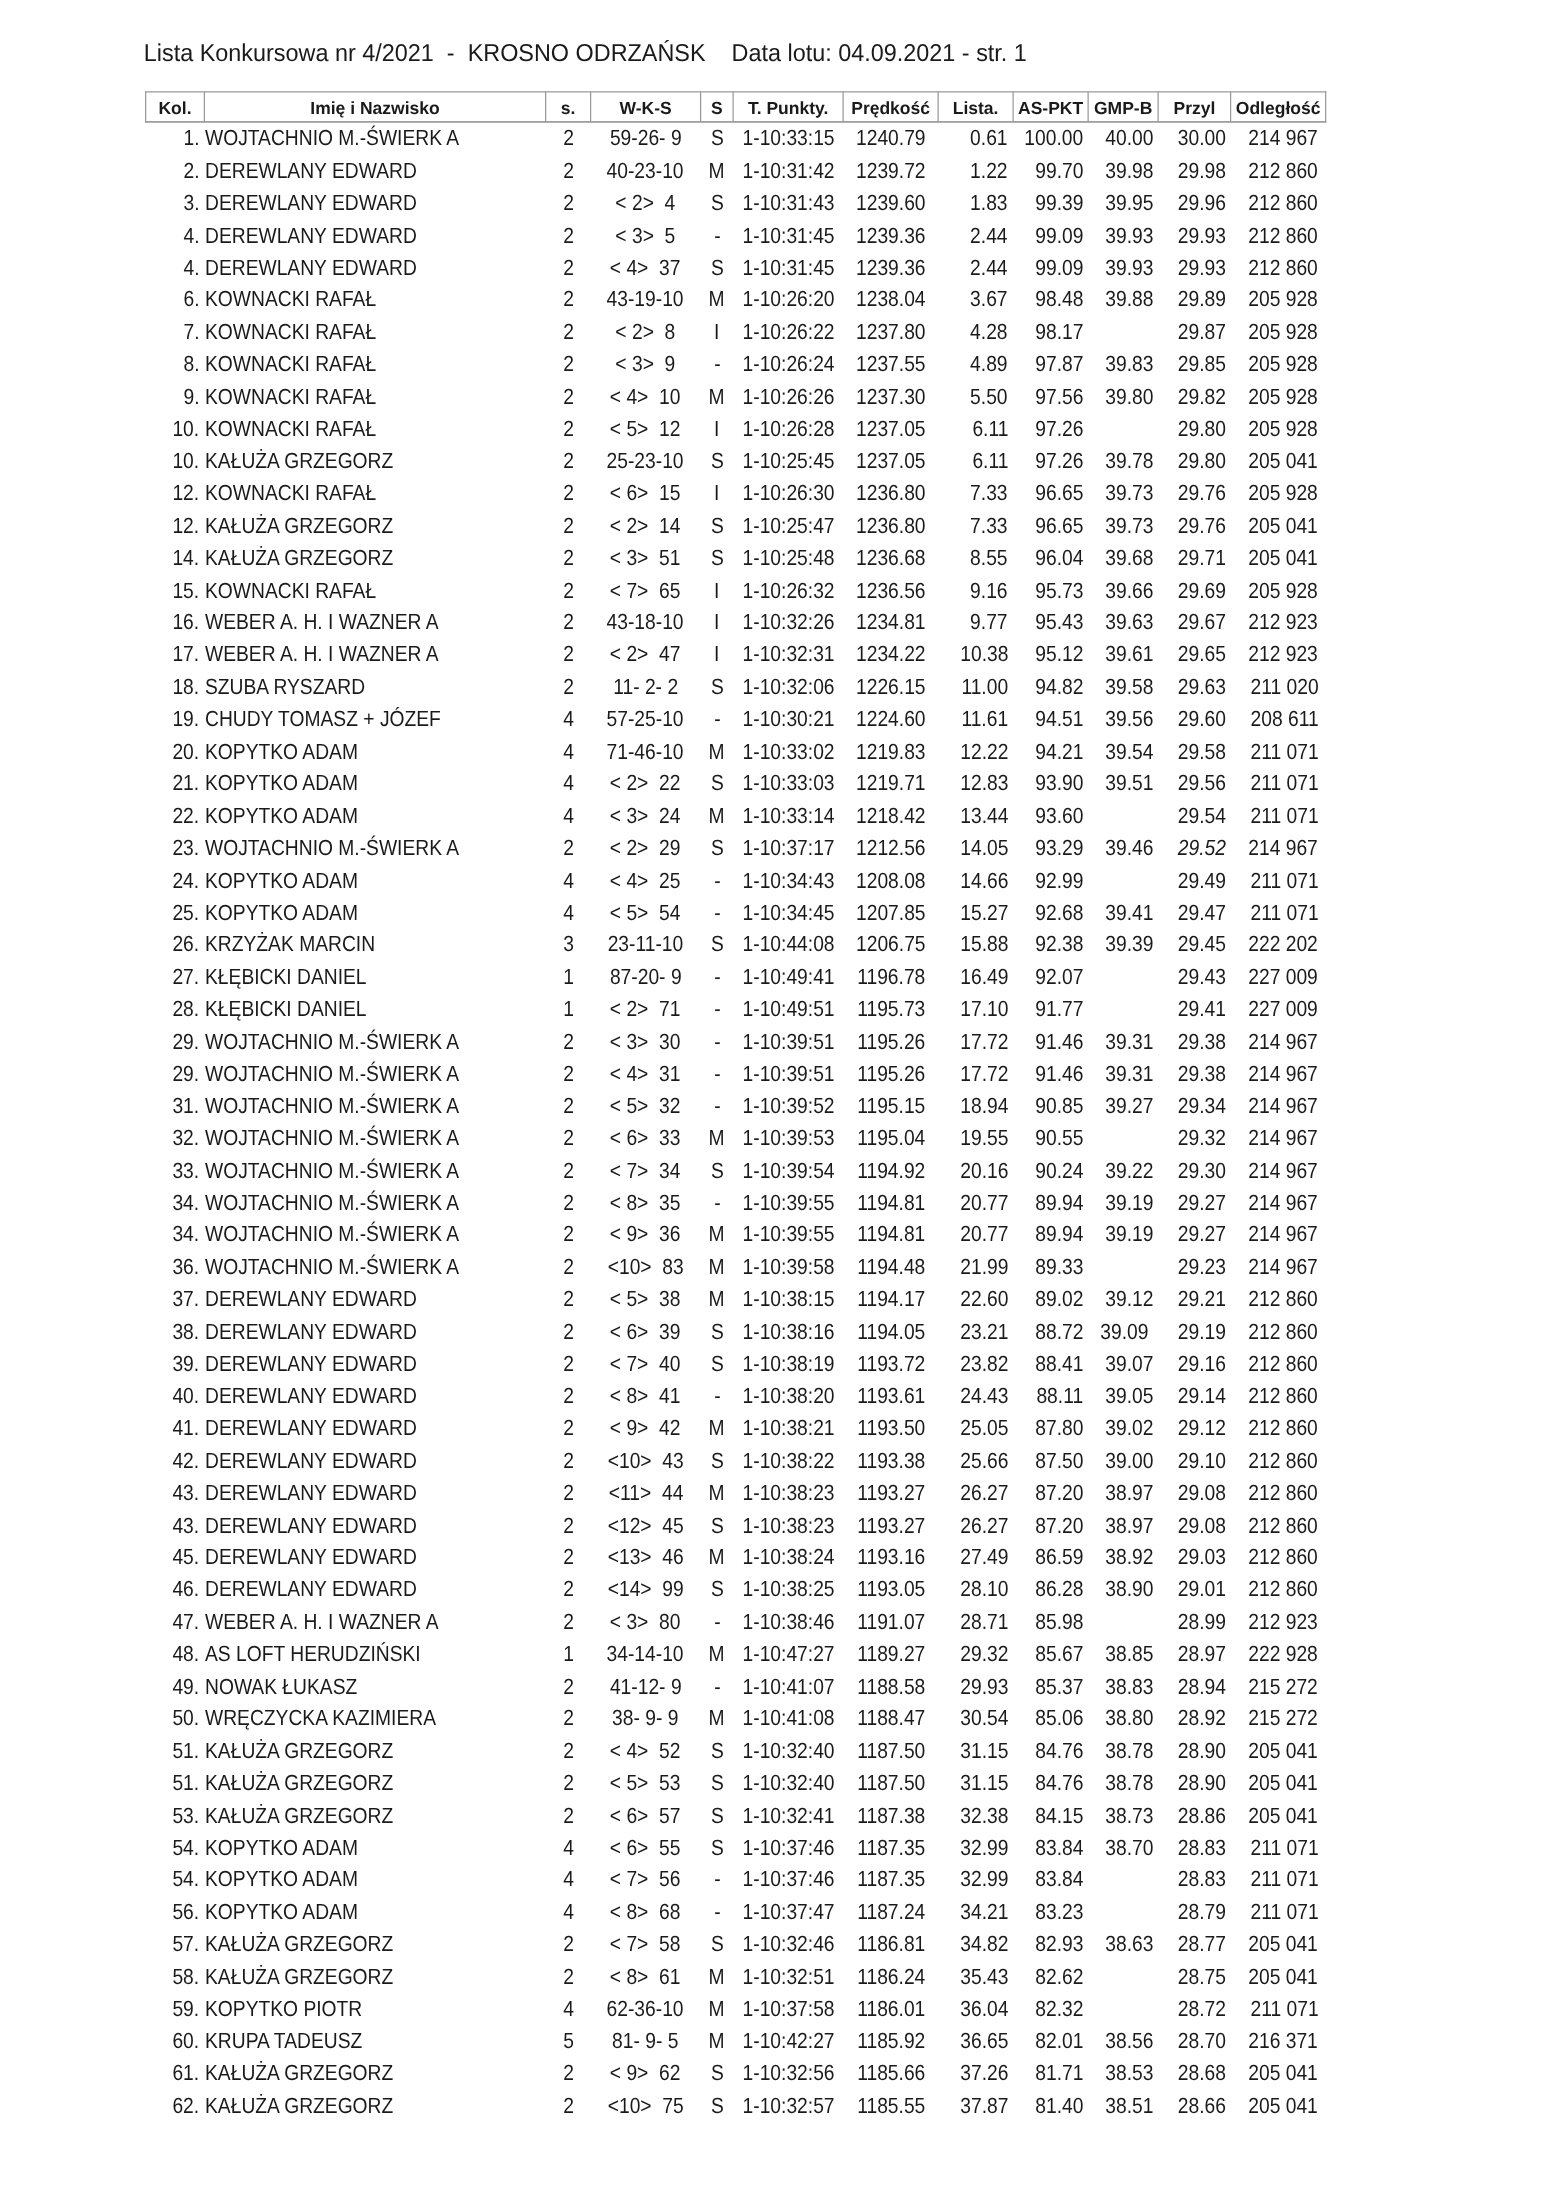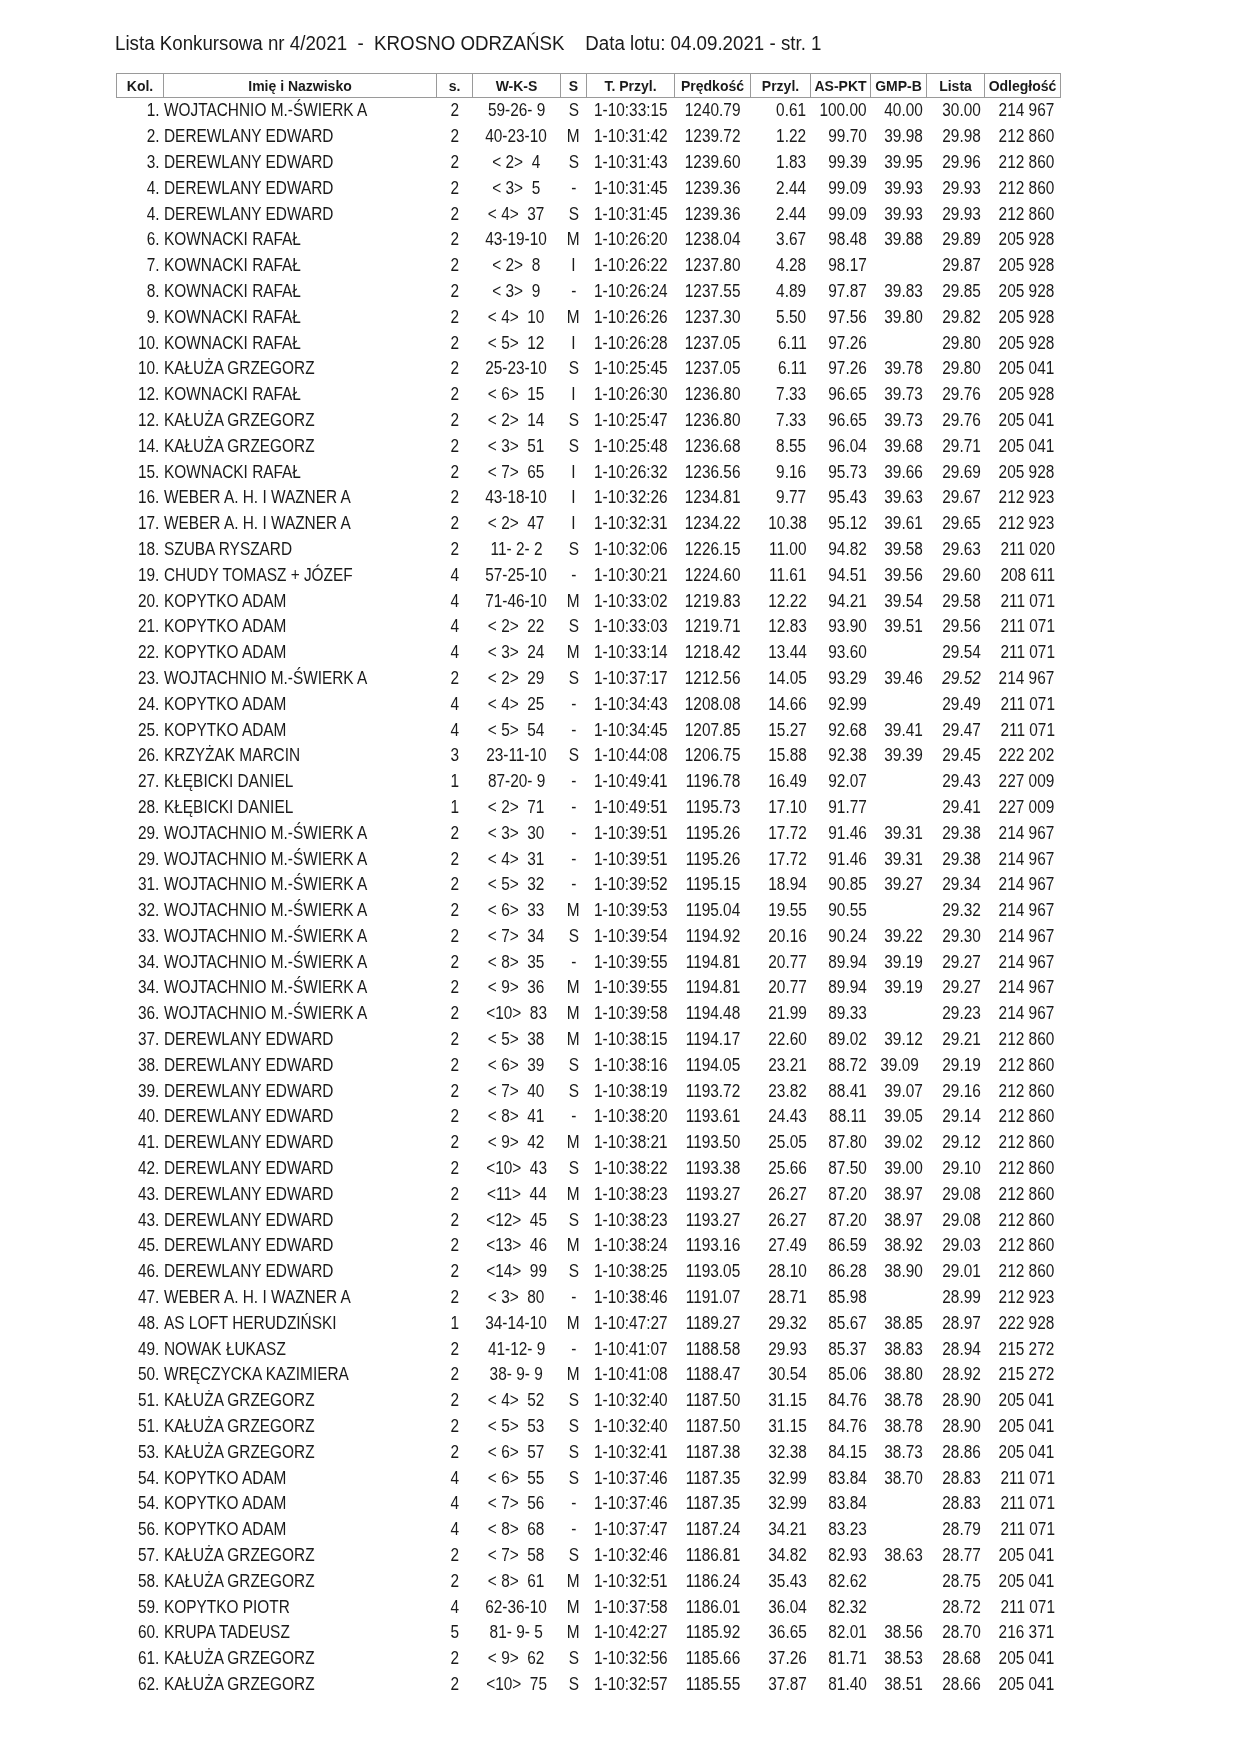--- a/index.html
+++ b/index.html
@@ -37,26 +37,26 @@
     <col style="width:58px">
     <col style="width:76px">
   </colgroup>
   <thead>
     <tr>
       <th>Kol.</th>
       <th>Imię i Nazwisko</th>
       <th>s.</th>
       <th>W-K-S</th>
       <th>S</th>
-      <th>T. Przyl.</th>
+      <th>T. Punkty.</th>
       <th>Prędkość</th>
-      <th>Przyl.</th>
+      <th>Lista.</th>
       <th>AS-PKT</th>
       <th>GMP-B</th>
-      <th>Lista</th>
+      <th>Przyl</th>
       <th>Odległość</th>
     </tr>
   </thead>
   <tbody id="tbody">
       <tr>
         <td class="r kol"><span class="c" style="white-space: pre;">1.</span></td>
         <td class="l name"><span class="c" style="white-space: pre;">WOJTACHNIO M.-ŚWIERK A</span></td>
         <td class="m"><span class="c" style="white-space: pre;">2</span></td>
         <td class="m"><span class="c" style="white-space: pre;">59-26- 9</span></td>
         <td class="m"><span class="c" style="white-space: pre;">S</span></td>

